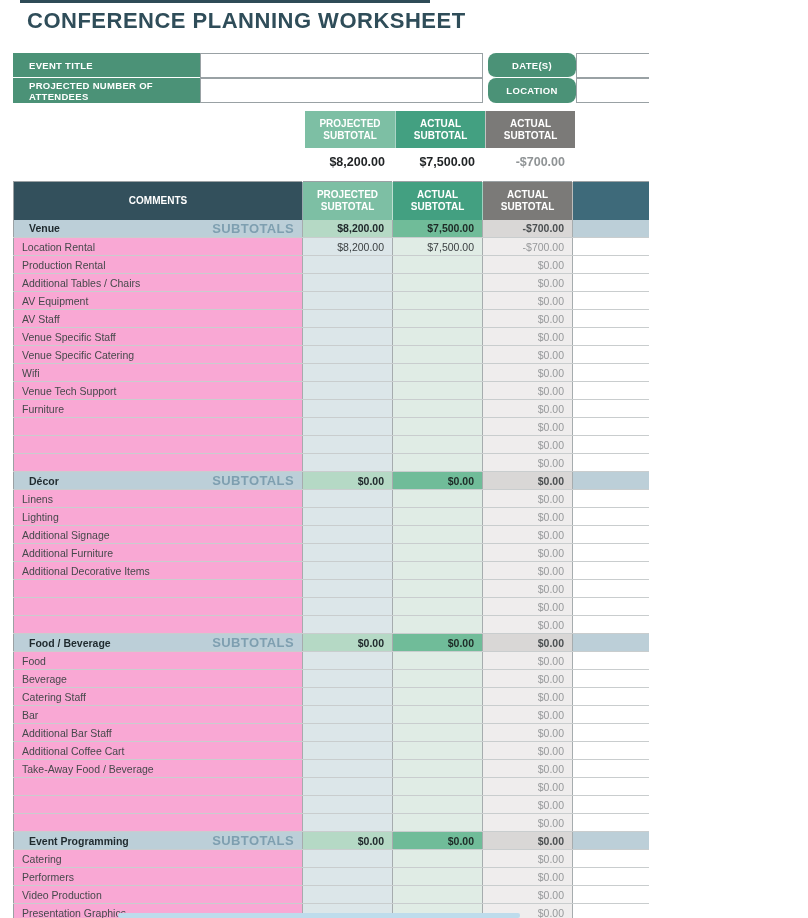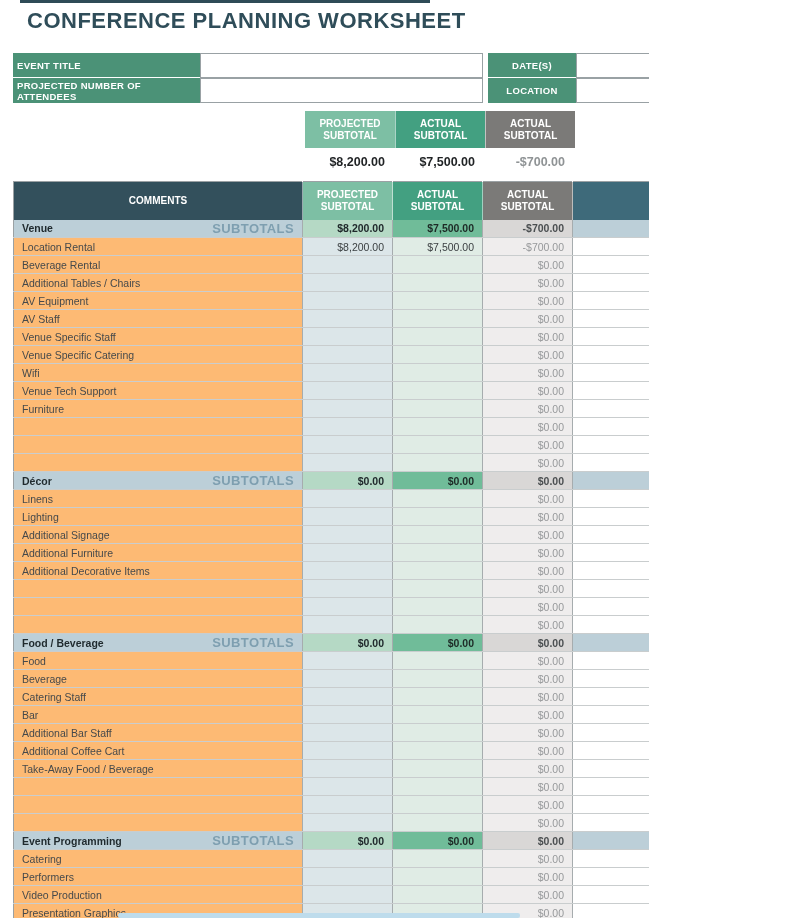--- a/index.html
+++ b/index.html
@@ -19,23 +19,23 @@
   }
 
   
   .info-grid {
     position:absolute; left:13px; top:53px;
     display:grid; grid-template-columns:187px 283px 5px 88px 217px;
     grid-auto-rows:25px;
   }
   .info-label {
     background:#4b9277; color:#ffffff; font-size:9.5px; font-weight:bold;
-    display:flex; align-items:center; padding-left:4px; letter-spacing:.3px;
-  }
-  .info-label.centered { justify-content:center; padding-left:0; }
+    display:flex; align-items:center; padding-left:16px; letter-spacing:.3px;
+  }
+  .info-label.centered { justify-content:center; padding-left:0;border-radius:8px; }
   .info-label.row1 { border-bottom:1px solid #ffffff; }
   .info-input { background:#ffffff; border:1px solid #99a1a4; }
   .info-gap { background:transparent; }
 
   
   .summary { position:absolute; left:305px; top:111px; width:270px; }
   .summary-head { display:grid; grid-template-columns:90px 90px 90px; height:37px; }
   .summary-head .hd {
     color:#ffffff; font-size:10px; font-weight:bold; text-align:center;
     display:flex; align-items:center; justify-content:center; line-height:12px;
@@ -67,28 +67,28 @@
   }
   th.h-cat { background:#33505c; }
   th.h-p   { background:#7dbfa4; }
   th.h-a   { background:#43a081; }
   th.h-d   { background:#7b7a78; }
   th.h-com { background:#3e6a7a; }
   table.main tbody td {
     height:18px; border-bottom:1px solid #c9cdce; font-size:10.5px;
     vertical-align:middle; overflow:hidden; white-space:nowrap;
   }
-  td.c-label { padding-left:8px; color:#45494b; background:#fdba74; }
+  td.c-label { padding-left:8px; color:#45494b; background:#f9a8d4; }
   td.c-num { text-align:right; padding-right:8px; }
   tr.item-row td.c-p { background:#dce6e9; color:#3c4143; }
   tr.item-row td.c-a { background:#e0ece5; color:#3c4143; }
   tr.item-row td.c-d { background:#efeded; color:#97999b; }
   tr.item-row td.c-com { background:#ffffff; }
   tr.section-row td { border-bottom:1px solid #b0b6b8; }
-  tr.section-row td.c-cat { background:#bccfd8; }
+  tr.section-row td.c-cat { background:#bccfd8;padding-left:7px; }
   tr.section-row td.c-com { background:#bccfd8; }
   tr.section-row td.c-p { background:#b5d9c5; font-weight:bold; color:#20292c; }
   tr.section-row td.c-a { background:#70bc99; font-weight:bold; color:#1d2a26; }
   tr.section-row td.c-d { background:#d9d7d6; font-weight:bold; color:#4b4f51; }
   .sec-flex { display:flex; justify-content:space-between; align-items:center; height:100%; }
   .sec-name { font-weight:bold; color:#1f2a2e; font-size:10.5px; padding-left:8px; }
   .subtotals-label {
     font-weight:bold; color:#7e9fb0; font-size:13px; letter-spacing:.4px; padding-right:8px;
   }
 </style>
@@ -159,21 +159,21 @@
           <td class="c-com"></td>
         </tr>
         <tr class="item-row">
           <td class="c-label">Location Rental</td>
           <td class="c-num c-p">$8,200.00</td>
           <td class="c-num c-a">$7,500.00</td>
           <td class="c-num c-d">-$700.00</td>
           <td class="c-com"></td>
         </tr>
         <tr class="item-row">
-          <td class="c-label">Beverage Rental</td>
+          <td class="c-label">Production Rental</td>
           <td class="c-num c-p"></td>
           <td class="c-num c-a"></td>
           <td class="c-num c-d">$0.00</td>
           <td class="c-com"></td>
         </tr>
         <tr class="item-row">
           <td class="c-label">Additional Tables / Chairs</td>
           <td class="c-num c-p"></td>
           <td class="c-num c-a"></td>
           <td class="c-num c-d">$0.00</td>

